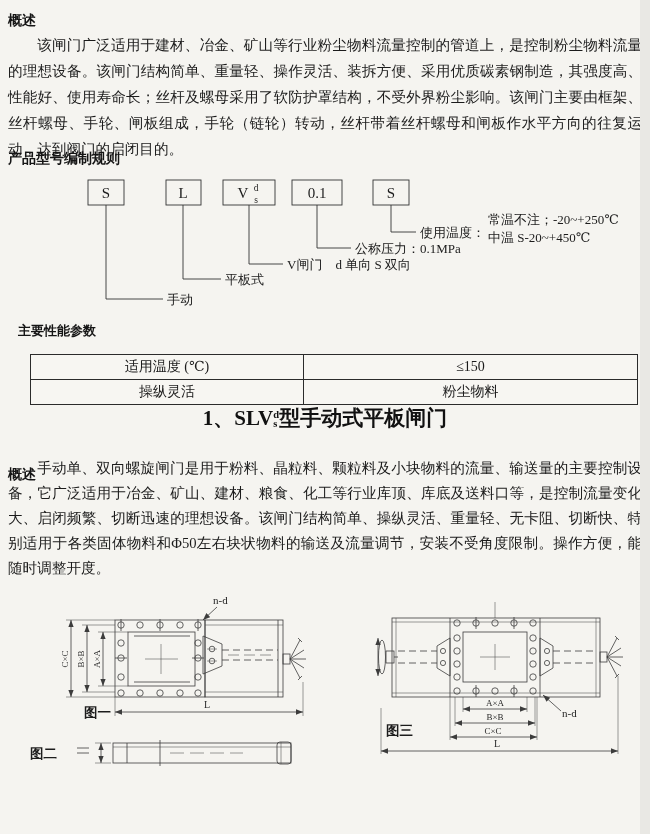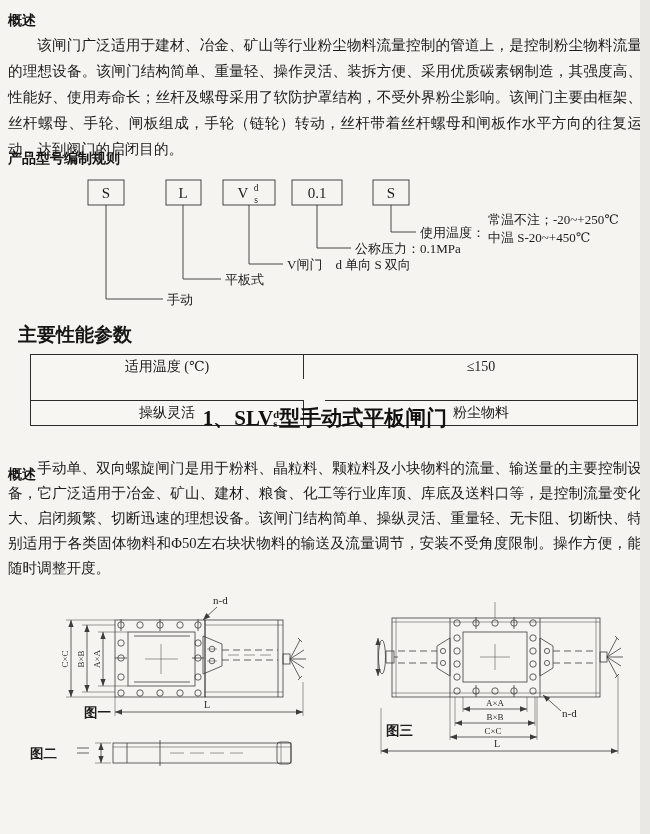--- a/index.html
+++ b/index.html
@@ -16,21 +16,21 @@
   svg .ss{font-size:9.5px;text-anchor:middle;}
   svg .dim{font-size:9px;text-anchor:middle;fill:#2a2a2a;}
   svg .nd{font-size:11px;}
   svg .figlbl{font-size:13.5px;font-weight:bold;}
   svg line,svg rect,svg polyline,svg polygon,svg path,svg circle,svg ellipse{vector-effect:none;}
   .drw{stroke:#3c3c3c;stroke-width:0.8;fill:none;}
   .thin{stroke:#4a4a4a;stroke-width:0.55;fill:none;}
   .dline{stroke:#333;stroke-width:0.9;fill:none;}
   
   #perf-table{position:absolute;left:30px;top:354px;width:606px;border:1.6px solid #2b2b2b;
-              display:grid;grid-template-columns:273px 1fr;background:#f7f6f2;gap:21px;}
+              display:grid;grid-template-columns:273px 1fr;background:#f7f6f2;}
   #perf-table .cell{border-top:1px solid #2b2b2b;height:24px;display:flex;align-items:center;justify-content:center;
                     font-size:14px;color:#1b1b1b;}
   #perf-table .cell.r0{border-top:none;}
   #perf-table .cell.c0{border-right:1px solid #2b2b2b;}
   
   #product-title{position:absolute;left:0;top:404px;width:650px;text-align:center;
                  font-size:21px;font-weight:bold;color:#111;}
   .stack{display:inline-block;vertical-align:-2px;line-height:0;}
   .stack span{display:block;font-size:10.5px;font-weight:bold;line-height:9px;text-align:left;}
 </style>
@@ -71,21 +71,21 @@
 
     <text class="lbl" x="167" y="134">手动</text>
     <text class="lbl" x="225" y="114">平板式</text>
     <text class="lbl" x="287" y="99">V闸门　d 单向 S 双向</text>
     <text class="lbl" x="355" y="83">公称压力：0.1MPa</text>
     <text class="lbl" x="420" y="67">使用温度：</text>
     <text class="lbl" x="488" y="54">常温不注；-20~+250℃</text>
     <text class="lbl" x="488" y="72">中温 S-20~+450℃</text>
   </svg>
 
-  <div class="abs hd" style="left:18px;top:322px;font-size:19px;text-align:right;">主要性能参数</div>
+  <div class="abs hd" style="left:18px;top:322px;font-size:13px;text-align:right;">主要性能参数</div>
   <div id="perf-table">
     <div class="cell r0 c0">适用温度 (℃)</div>
     <div class="cell r0">≤150</div>
     <div class="cell c0">操纵灵活</div>
     <div class="cell">粉尘物料</div>
   </div>
 
   <div id="product-title">
     <span>1、SLV</span><span class="stack"><span>d</span><span>s</span></span><span>型手动式平板闸门</span>
   </div>

